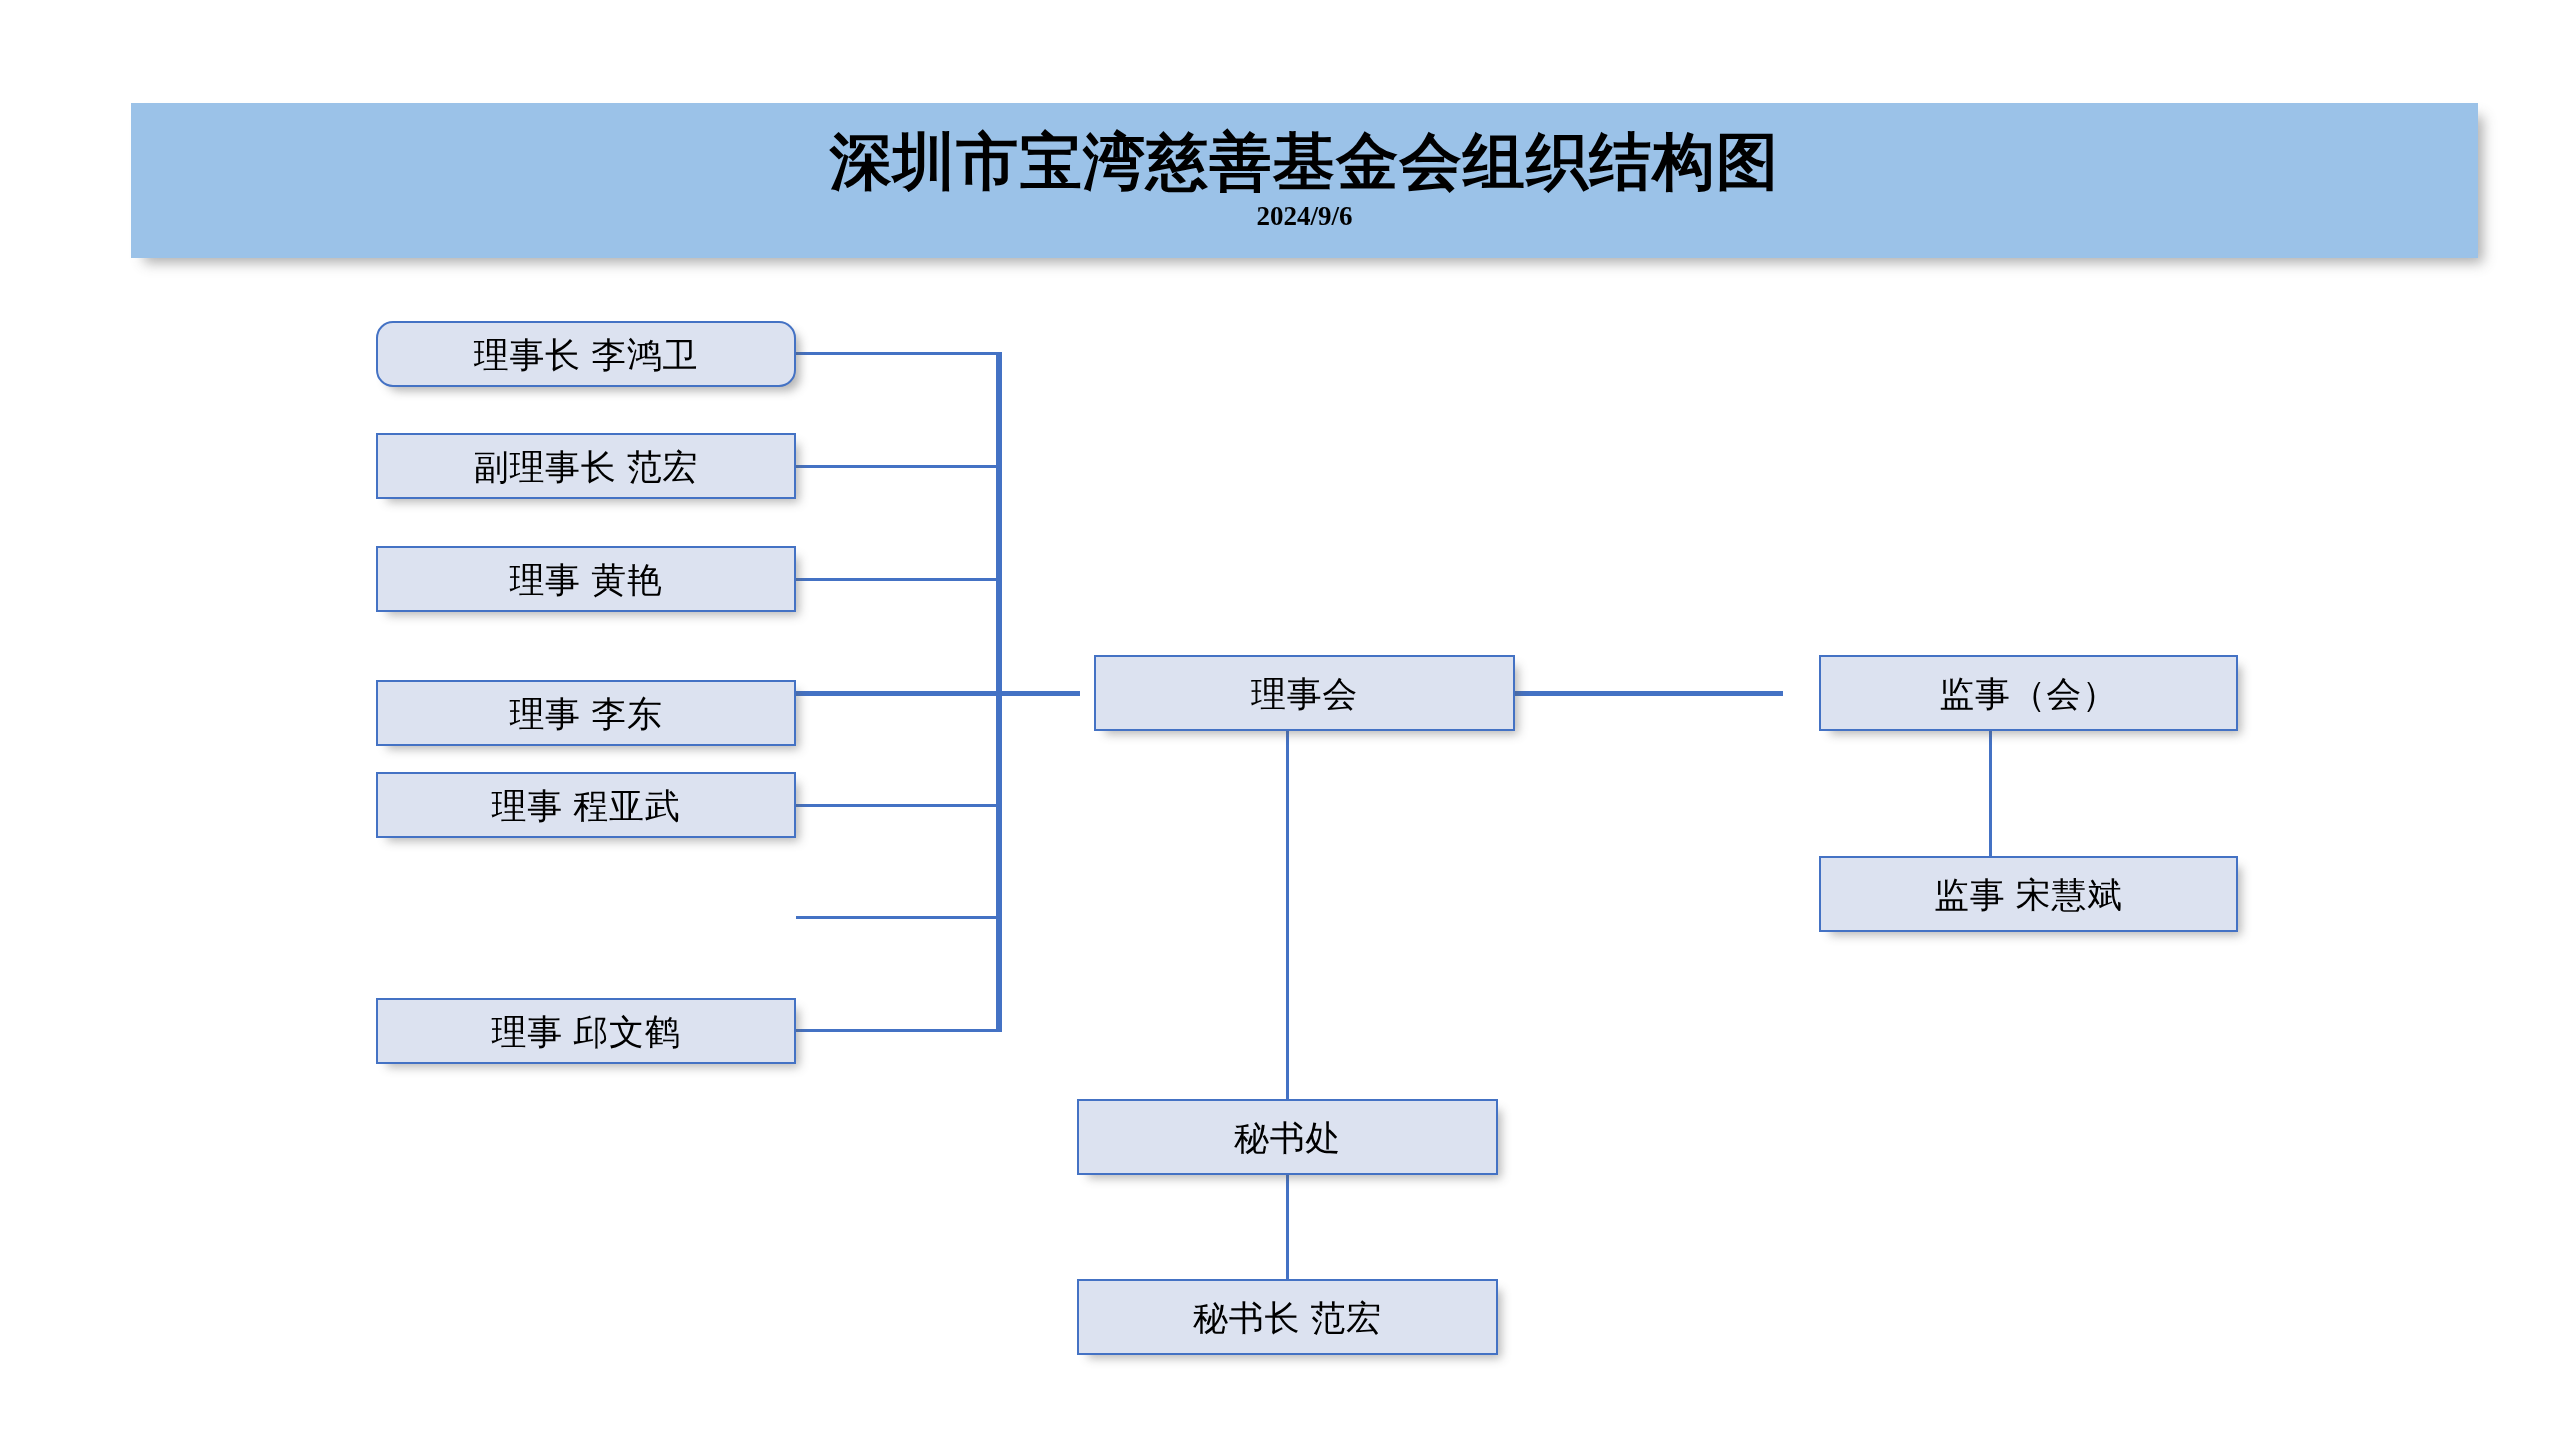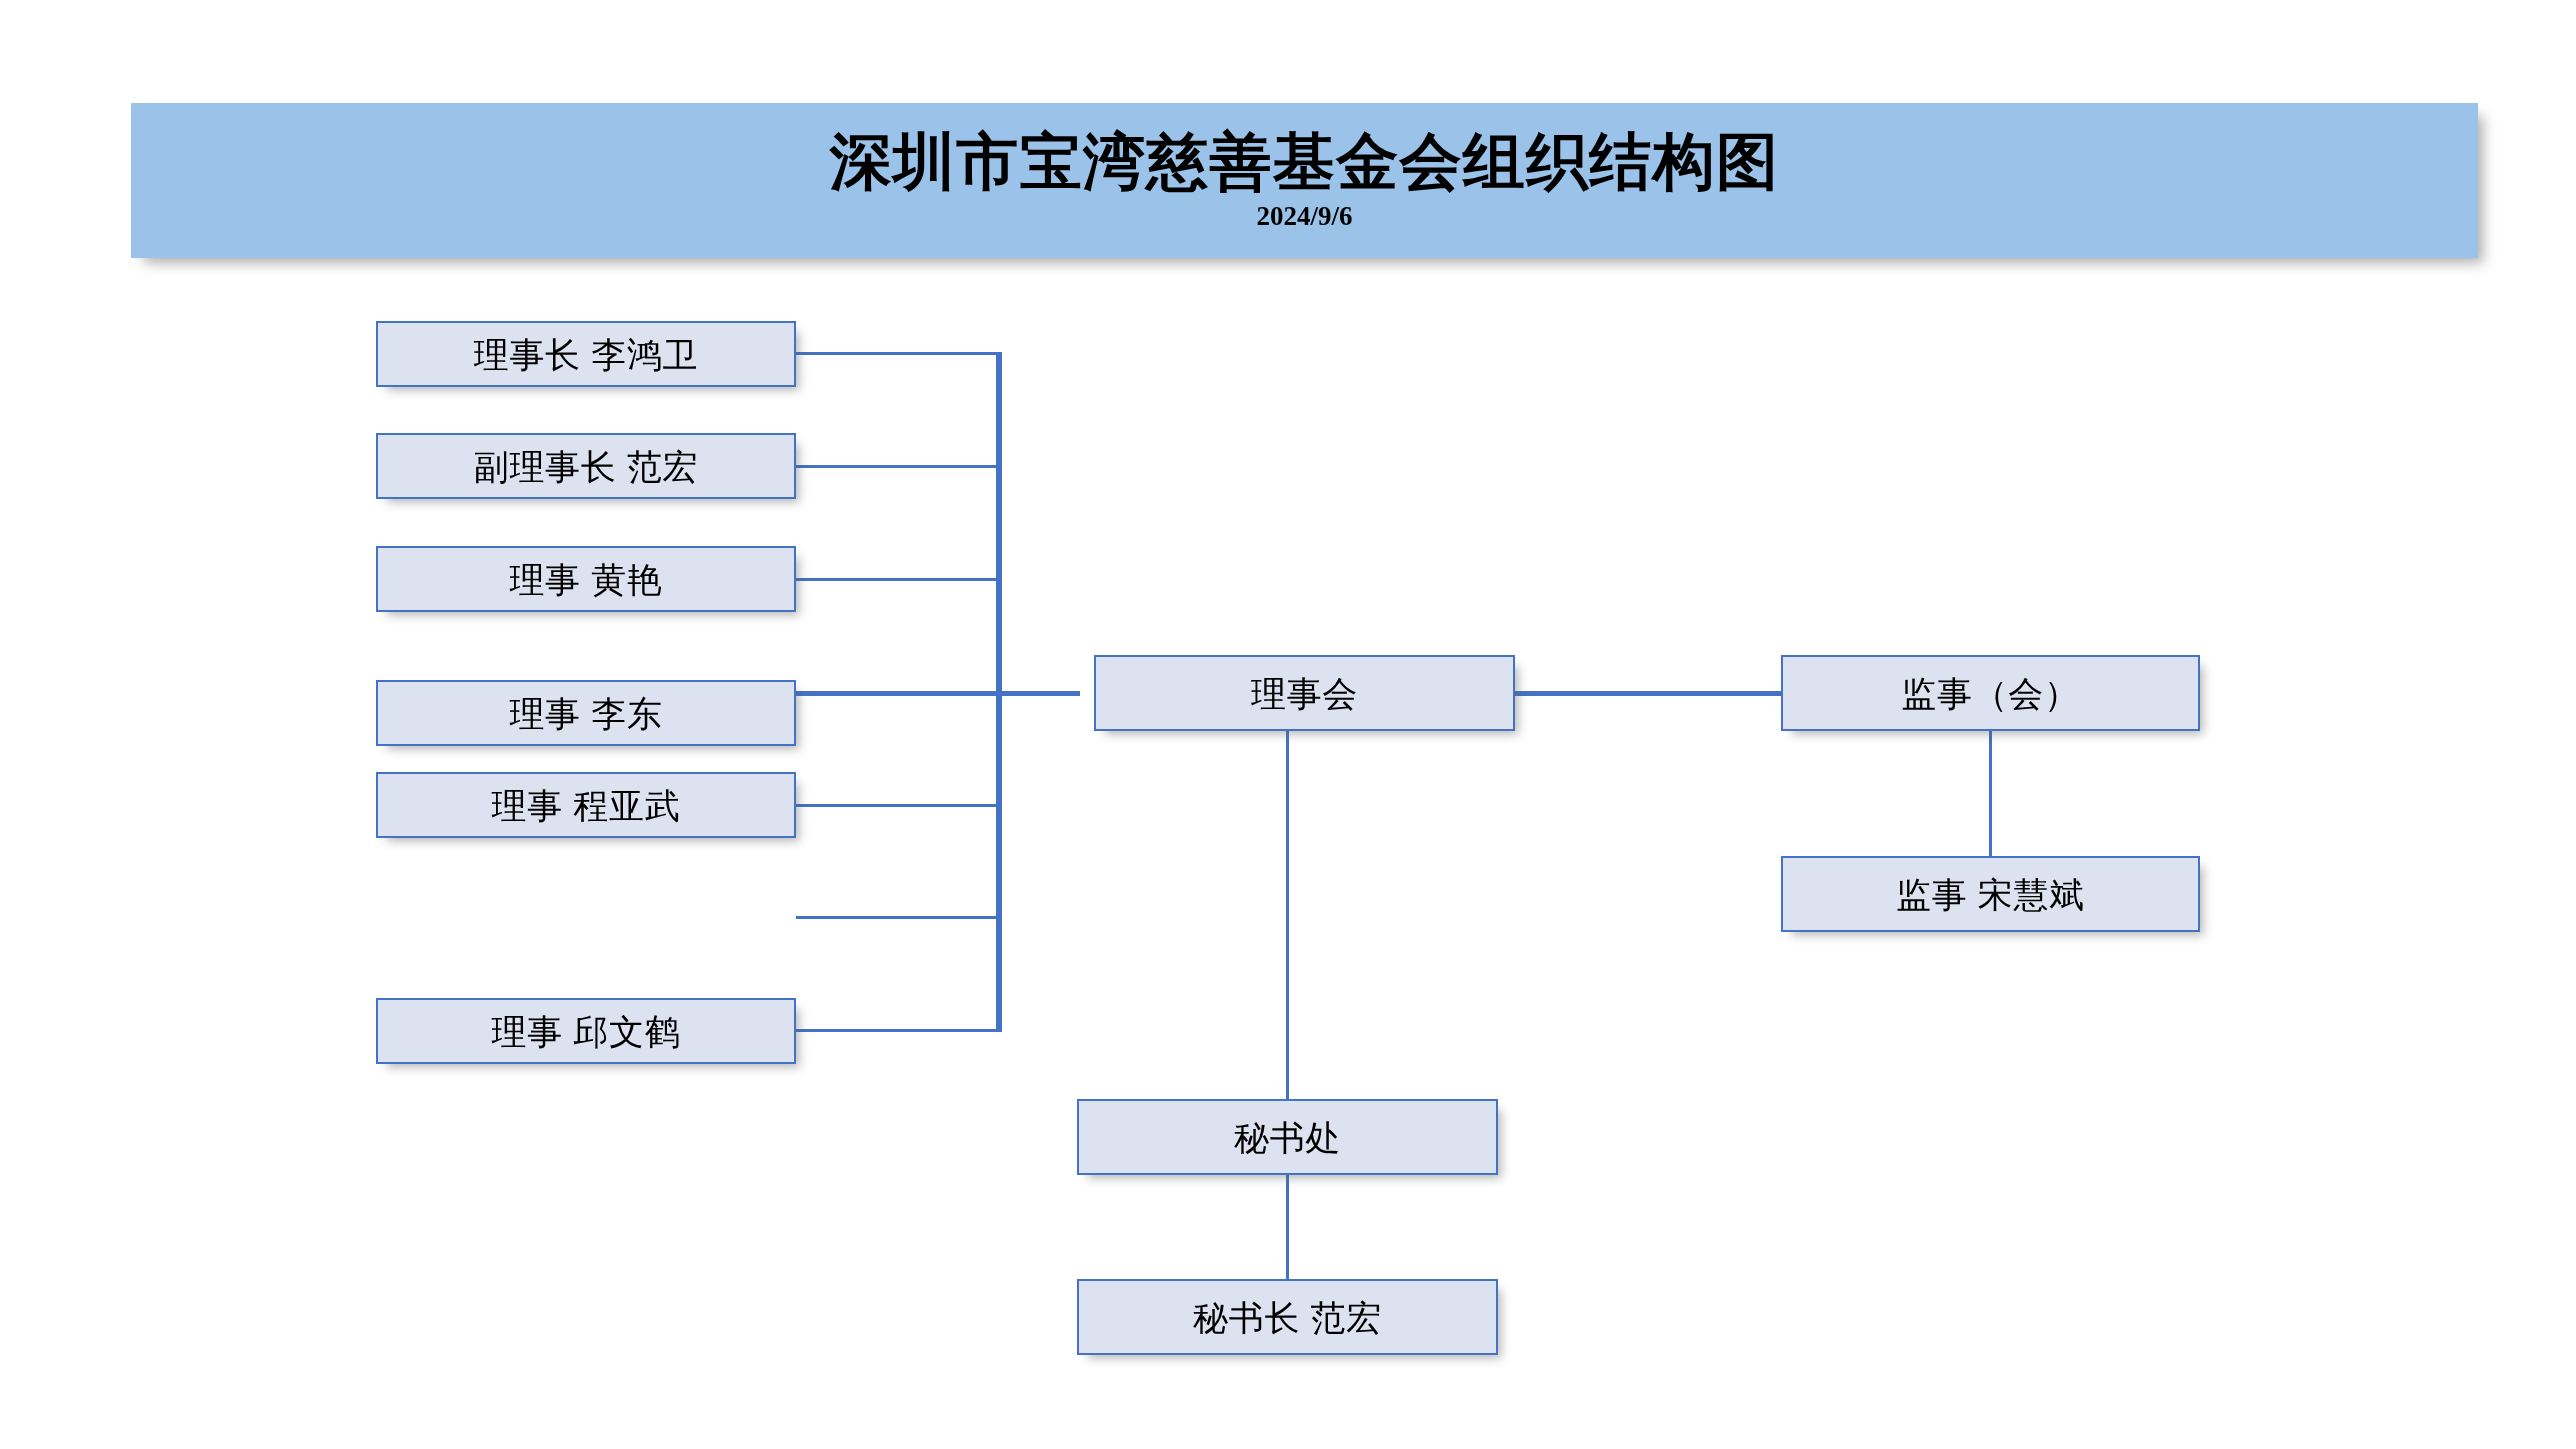--- a/index.html
+++ b/index.html
@@ -86,21 +86,21 @@
 
   
   .node.center-col {
     left: 1077px;
     width: 421px;
     height: 76px;
   }
 
   
   .node.right-col {
-    left: 1781px;
+    left: 1819px;
     width: 419px;
     height: 76px;
   }
 
   
   .conn {
     position: absolute;
     background: #4472c4;
     z-index: 1;
   }
@@ -129,21 +129,21 @@
 
   <div class="conn v trunk" style="left:996px; top:352px; height:680px;"></div>
 
   <div class="conn thick-h" style="left:1495px; top:691px; width:288px;"></div>
 
   <div class="conn v" style="left:1989px; top:730px; height:133px;"></div>
 
   <div class="conn v" style="left:1286px; top:730px; height:373px;"></div>
   <div class="conn v" style="left:1286px; top:1175px; height:107px;"></div>
 
-  <div class="node member" style="top:321px;">
+  <div class="node member" style="top:321px;border-radius:17px;">
     <span class="node-label">理事长 李鸿卫</span>
   </div>
 
   <div class="node member" style="top:433px;">
     <span class="node-label">副理事长 范宏</span>
   </div>
 
   <div class="node member" style="top:546px;">
     <span class="node-label">理事 黄艳</span>
   </div>

